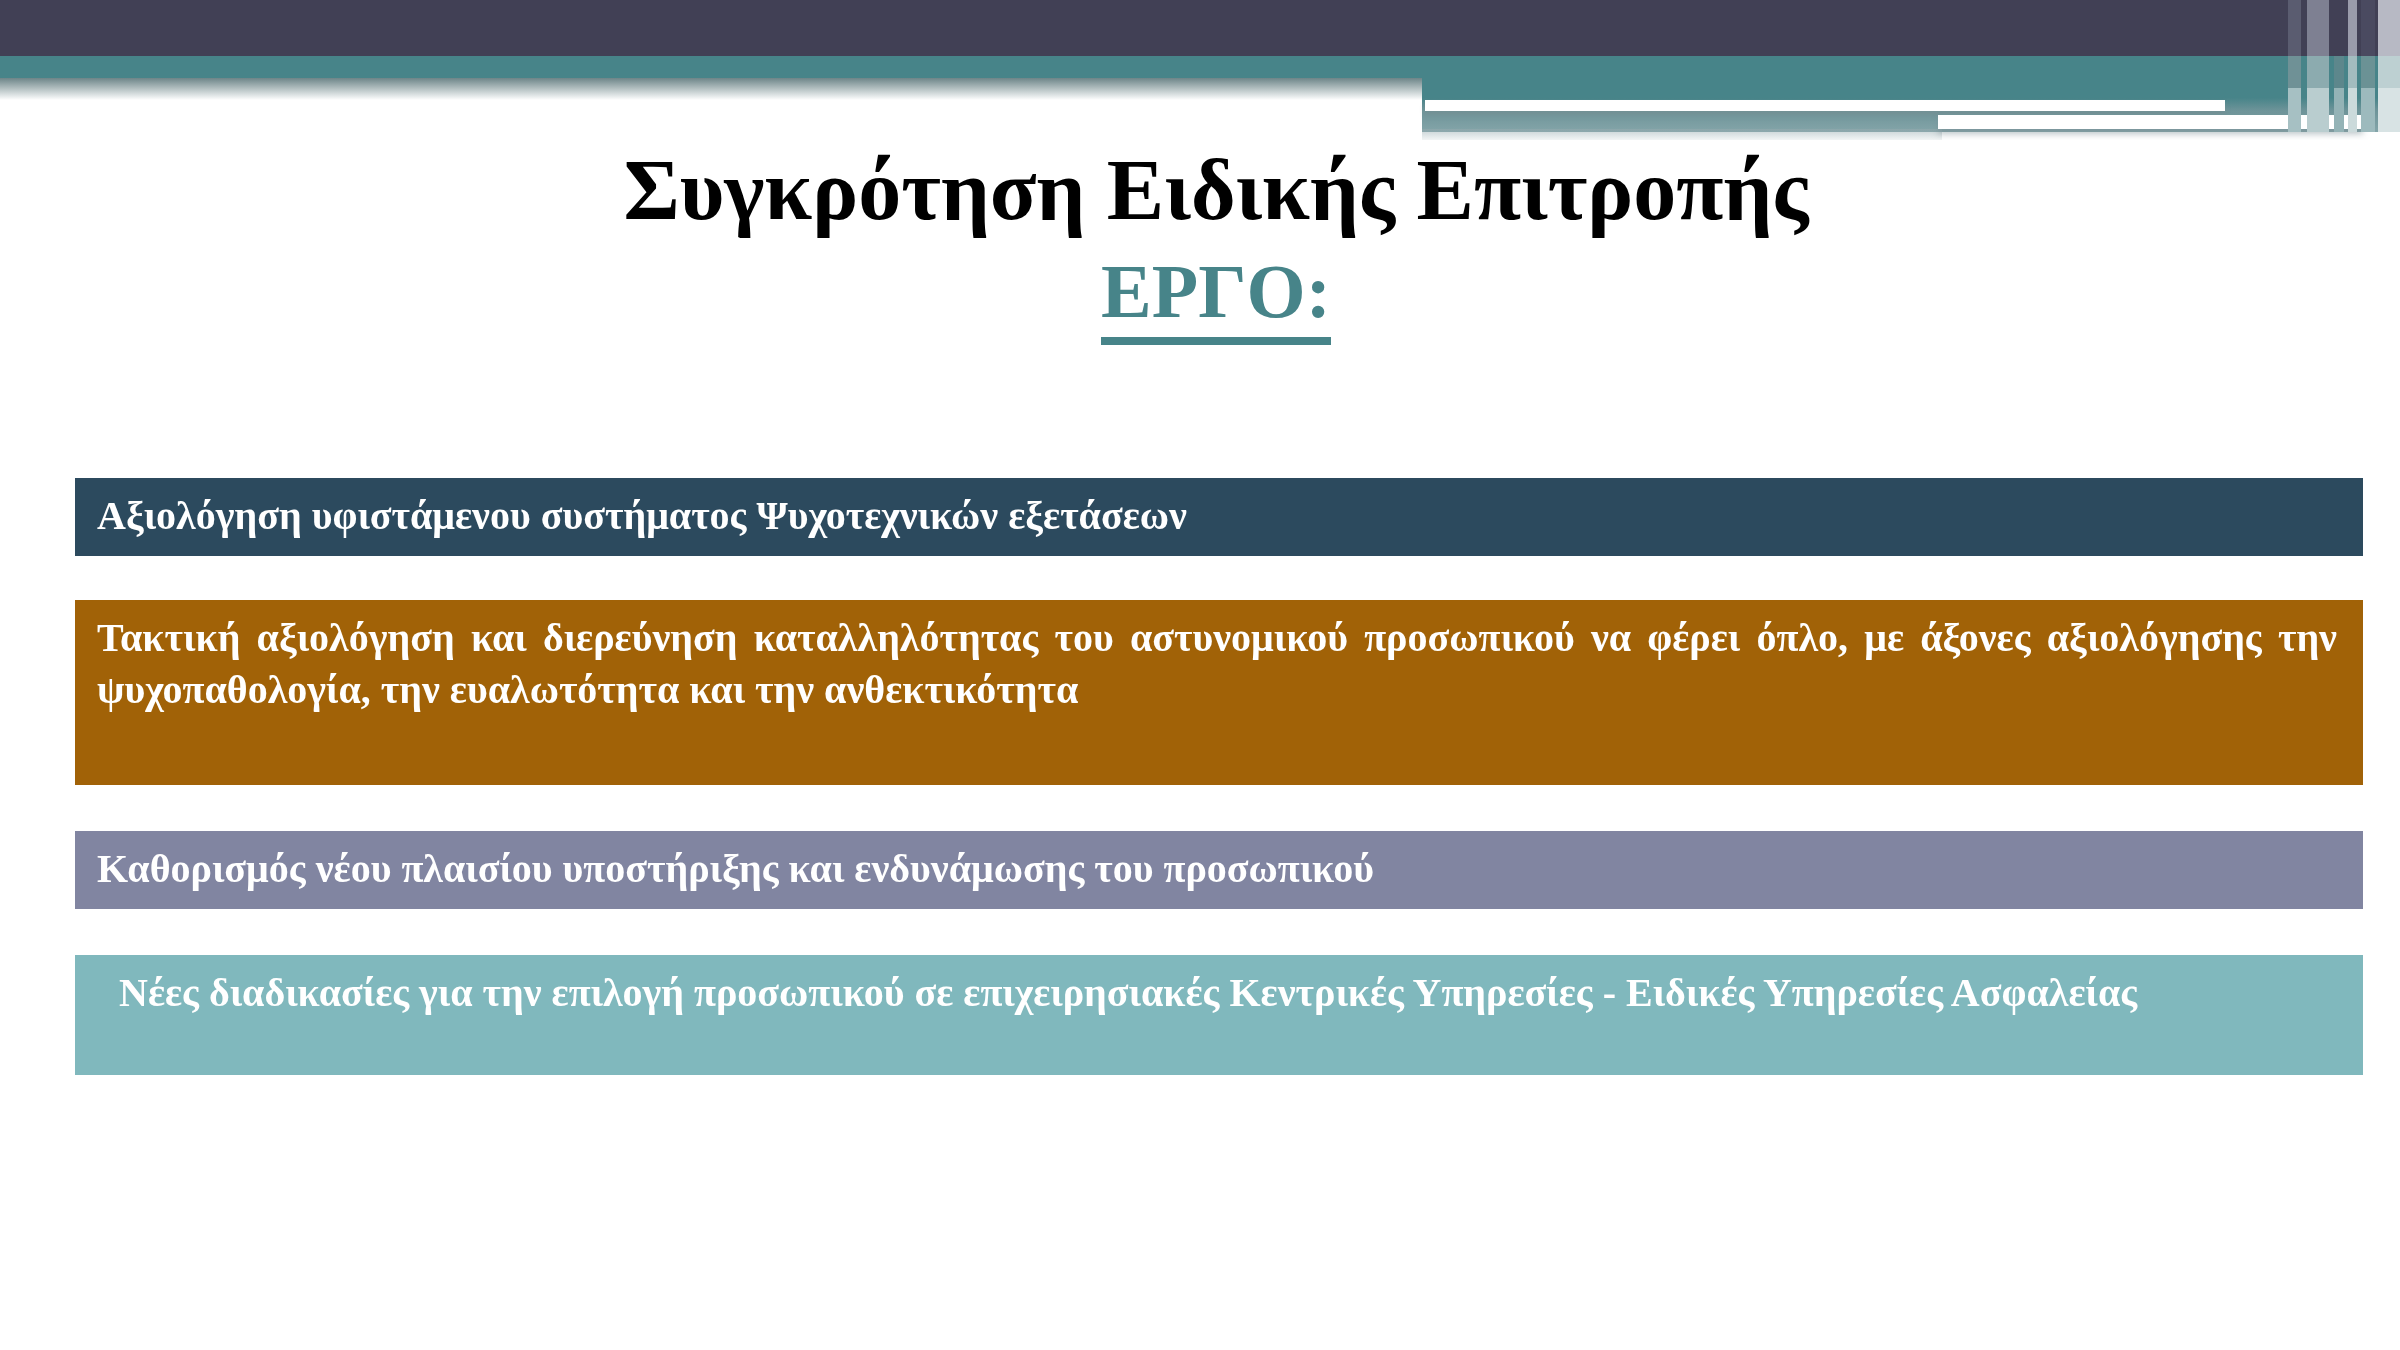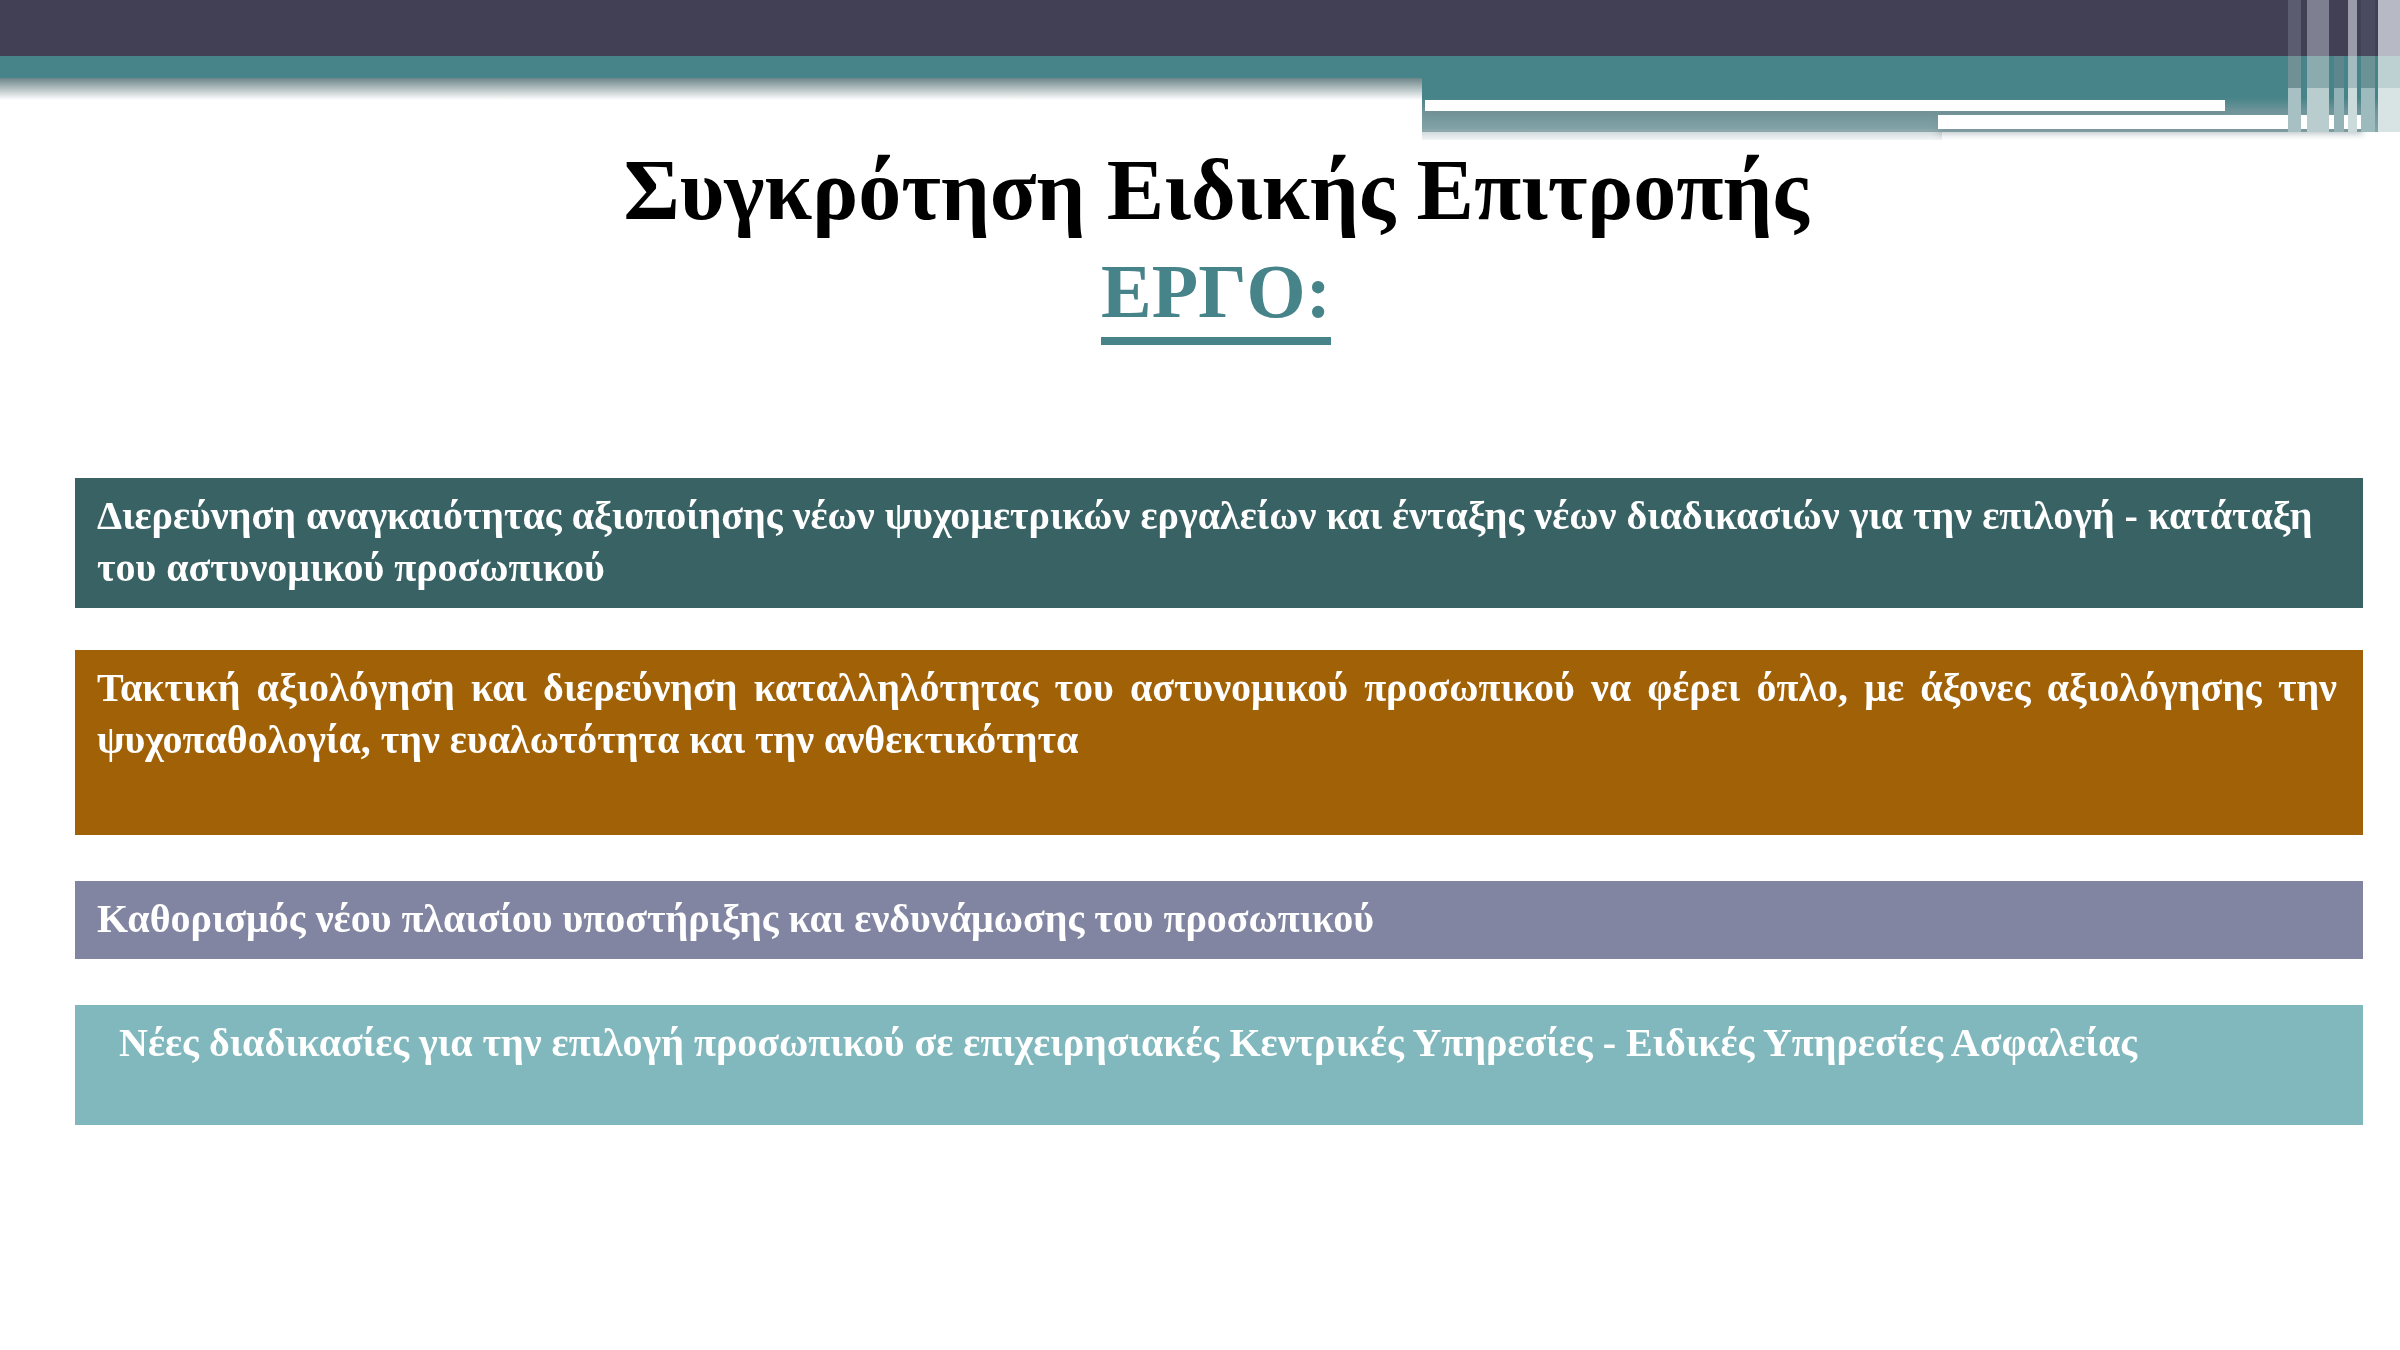--- a/index.html
+++ b/index.html
@@ -205,22 +205,22 @@
       </div>
     </div>
   </div>
 
   <div class="title-wrap">
     <div class="title-main" style="color: rgb(0, 0, 0);">Συγκρότηση Ειδικής Επιτροπής</div>
     <div class="title-sub" style="color: rgb(71, 132, 137);"><span class="u" style="border-bottom-color: rgb(71, 132, 137);">ΕΡΓΟ:</span></div>
   </div>
 
   <div class="bars">
-    <div class="bar" style="background: rgb(57, 98, 100); width: 2288px; min-height: 120px; margin-bottom: 42px; text-align: left;">
-      <span class="bar-text">Διερεύνηση αναγκαιότητας αξιοποίησης νέων ψυχομετρικών εργαλείων και ένταξης νέων διαδικασιών για την επιλογή - κατάταξη του αστυνομικού προσωπικού</span>
+    <div class="bar" style="background: rgb(44, 74, 94); width: 2288px; min-height: 66px; margin-bottom: 44px; text-align: left;">
+      <span class="bar-text">Αξιολόγηση υφιστάμενου συστήματος Ψυχοτεχνικών εξετάσεων</span>
     </div>
     <div class="bar" style="background: #a16207; width: 2288px; min-height: 185px; margin-bottom: 46px; text-align: justify;">
       <span class="bar-text">Τακτική αξιολόγηση και διερεύνηση καταλληλότητας του αστυνομικού προσωπικού να φέρει όπλο, με άξονες αξιολόγησης την ψυχοπαθολογία, την ευαλωτότητα και την ανθεκτικότητα</span>
     </div>
     <div class="bar" style="background: rgb(129, 133, 161); width: 2288px; min-height: 66px; margin-bottom: 46px; text-align: left;">
       <span class="bar-text">Καθορισμός νέου πλαισίου υποστήριξης και ενδυνάμωσης του προσωπικού</span>
     </div>
     <div class="bar" style="background: rgb(128, 184, 189); width: 2288px; min-height: 120px; margin-bottom: 0px; text-align: justify;">
       <span class="bar-text">Νέες διαδικασίες για την επιλογή προσωπικού σε επιχειρησιακές Κεντρικές Υπηρεσίες - Ειδικές Υπηρεσίες Ασφαλείας</span>
     </div>

